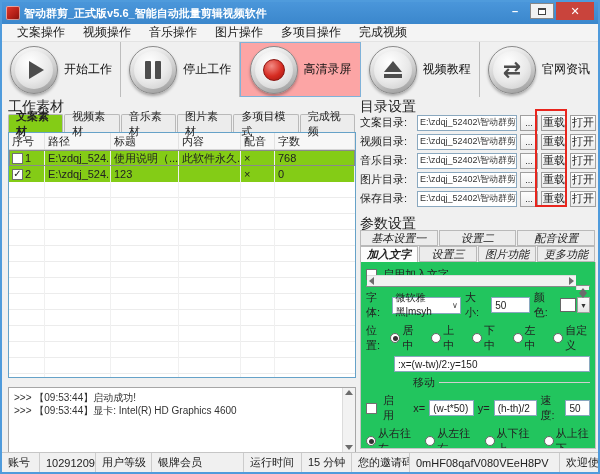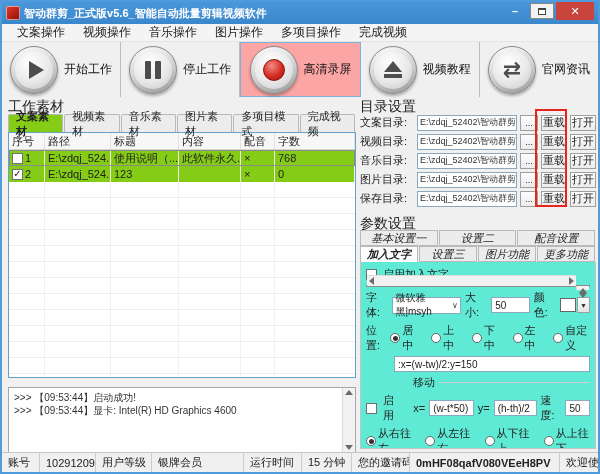--- a/index.html
+++ b/index.html
@@ -87,21 +87,21 @@
     display:flex; align-items:center; justify-content:center; white-space:nowrap; }
   .sbtn.browse { width:18px; font-size:9px; }
   .sbtn.reload, .sbtn.open { width:26px; }
 
   .param-title { margin-top:8px; }
   .ptabs { display:flex; height:16px;font-style:italic; }
   .ptab { flex:1; font-size:11px; display:flex; align-items:center; justify-content:center; background:#ececec;
     border:1px solid #b9b9b9; margin-right:1px; color:#222; white-space:nowrap; }
   .ptab.active { background:#fdfdfd; border-bottom:none; font-weight:bold; }
 
-  .param-content { border:1px solid #c3c3c3; border-top:none; background:#5eead4; height:187px; padding:5px 5px 3px 5px;
+  .param-content { border:1px solid #c3c3c3; border-top:none; background:#22c55e; height:187px; padding:5px 5px 3px 5px;
     display:flex; flex-direction:column; gap:3px; overflow:hidden; }
   .prow { display:flex; align-items:center; gap:4px; font-size:11px; color:#222; }
   .textarea-box { position:relative; height:46px; background:#fff; border:1px solid #8a8a8a; }
   .hscroll { position:absolute; left:0; right:13px; bottom:0; height:11px; background:#f2f2f2; border-top:1px solid #dcdcdc;
     display:flex; justify-content:space-between; align-items:center; padding:0 2px; }
   .select { height:17px; background:#fff; border:1px solid #8aa8bf; display:flex; align-items:center; font-size:10px; padding:0 2px; gap:3px; }
   .select .chev { font-size:8px; color:#444; margin-left:auto; }
   .tinput { height:16px; background:#fff; border:1px solid #8aa8bf; font-size:10px; display:flex; align-items:center; padding:0 3px; white-space:nowrap; overflow:hidden; }
   .color-combo { display:flex; align-items:center; }
   .swatch { width:16px; height:14px; background:#fff; border:1px solid #666; }
@@ -113,21 +113,21 @@
   .radio-item { display:flex; align-items:center; margin-right:9px; }
   .move-head { display:flex; align-items:center; font-size:11px; color:#222; gap:4px;margin-left:47px; }
   .move-head .line { flex:1; border-top:1px solid #cfcfcf; height:0; }
 
   .annotation-box { position:absolute; left:533px; top:108px; width:32px; height:98px; border:2px solid #e8251d; z-index:50; pointer-events:none; }
 
   
   .statusbar { position:absolute; left:0; right:0; bottom:0; height:20px; background:#f0f0f0; border-top:1px solid #c6c6c6;
     display:flex; align-items:center; font-size:11px; color:#222; }
   .status-cell { height:100%; display:flex; align-items:center; padding-left:6px; border-right:1px solid #cccccc; white-space:nowrap; overflow:hidden; }
-  .s1{width:38px;} .s2{width:56px;} .s3{width:56px;} .s4{width:92px;} .s5{width:58px;} .s6{width:50px;} .s7{width:58px;} .s8{width:150px;font-weight:bold;} .s9{flex:1; border-right:none;}
+  .s1{width:38px;} .s2{width:56px;} .s3{width:56px;} .s4{width:92px;} .s5{width:58px;} .s6{width:50px;} .s7{width:58px;} .s8{width:150px;} .s9{flex:1; border-right:none;}
 </style>
 </head>
 <body>
 
 <div class="window">
 
   <div class="titlebar">
     <div class="app-icon"></div>
     <div class="title">智动群剪_正式版v5.6_智能自动批量剪辑视频软件</div>
     <div class="win-controls">

